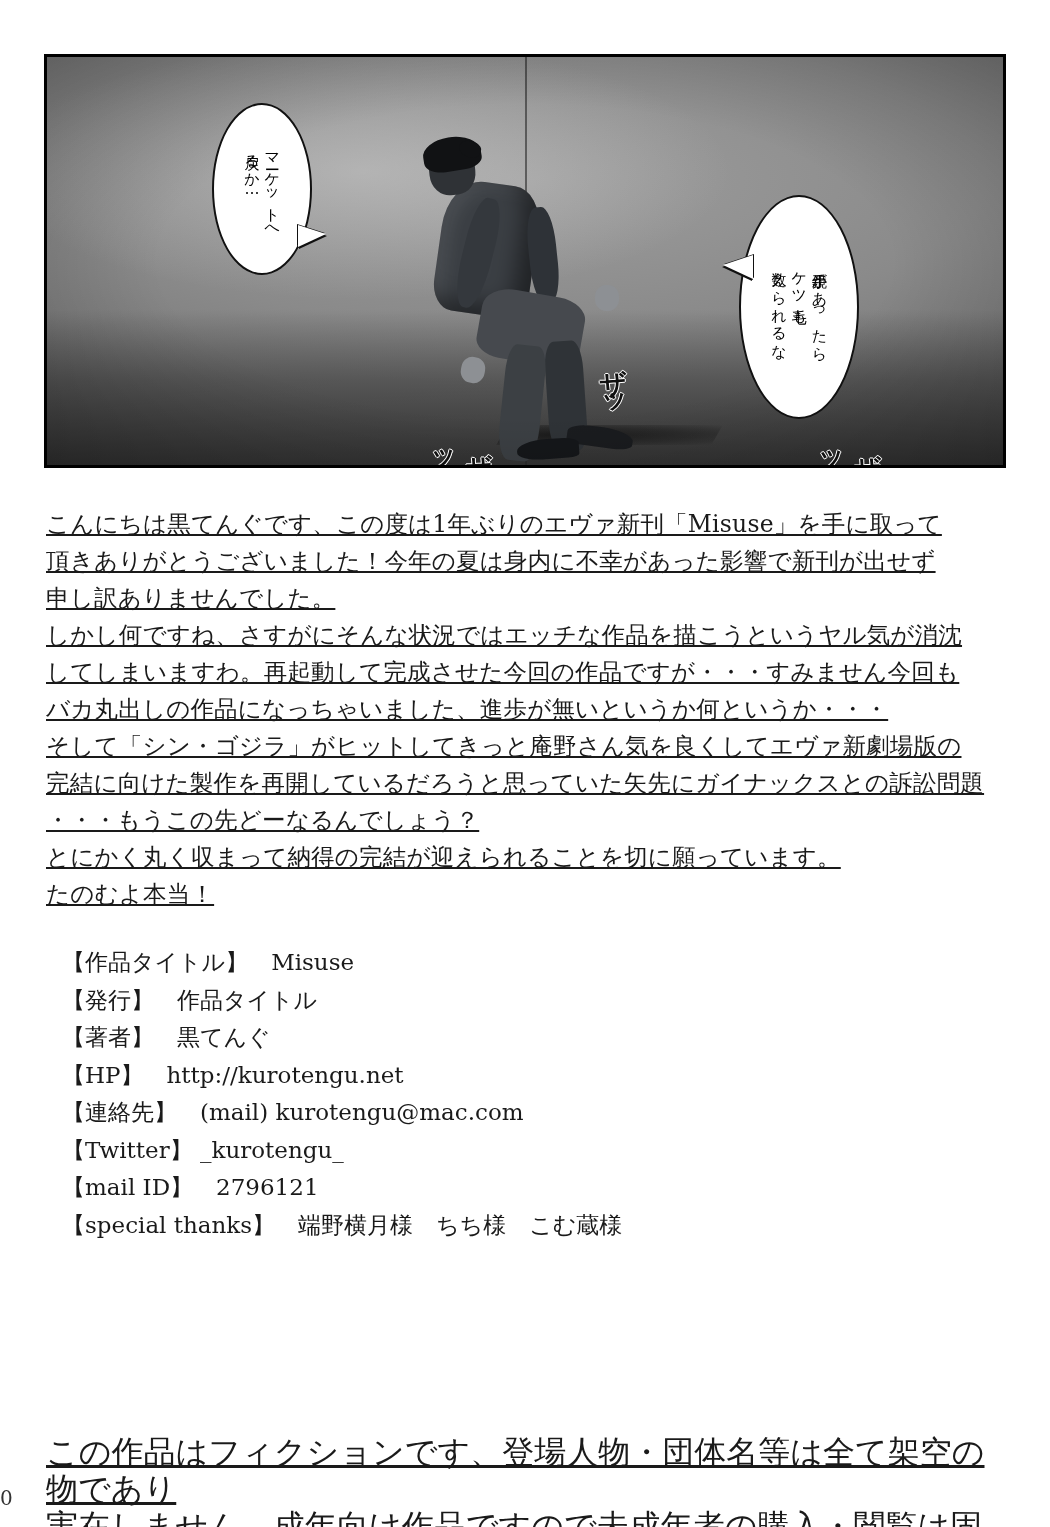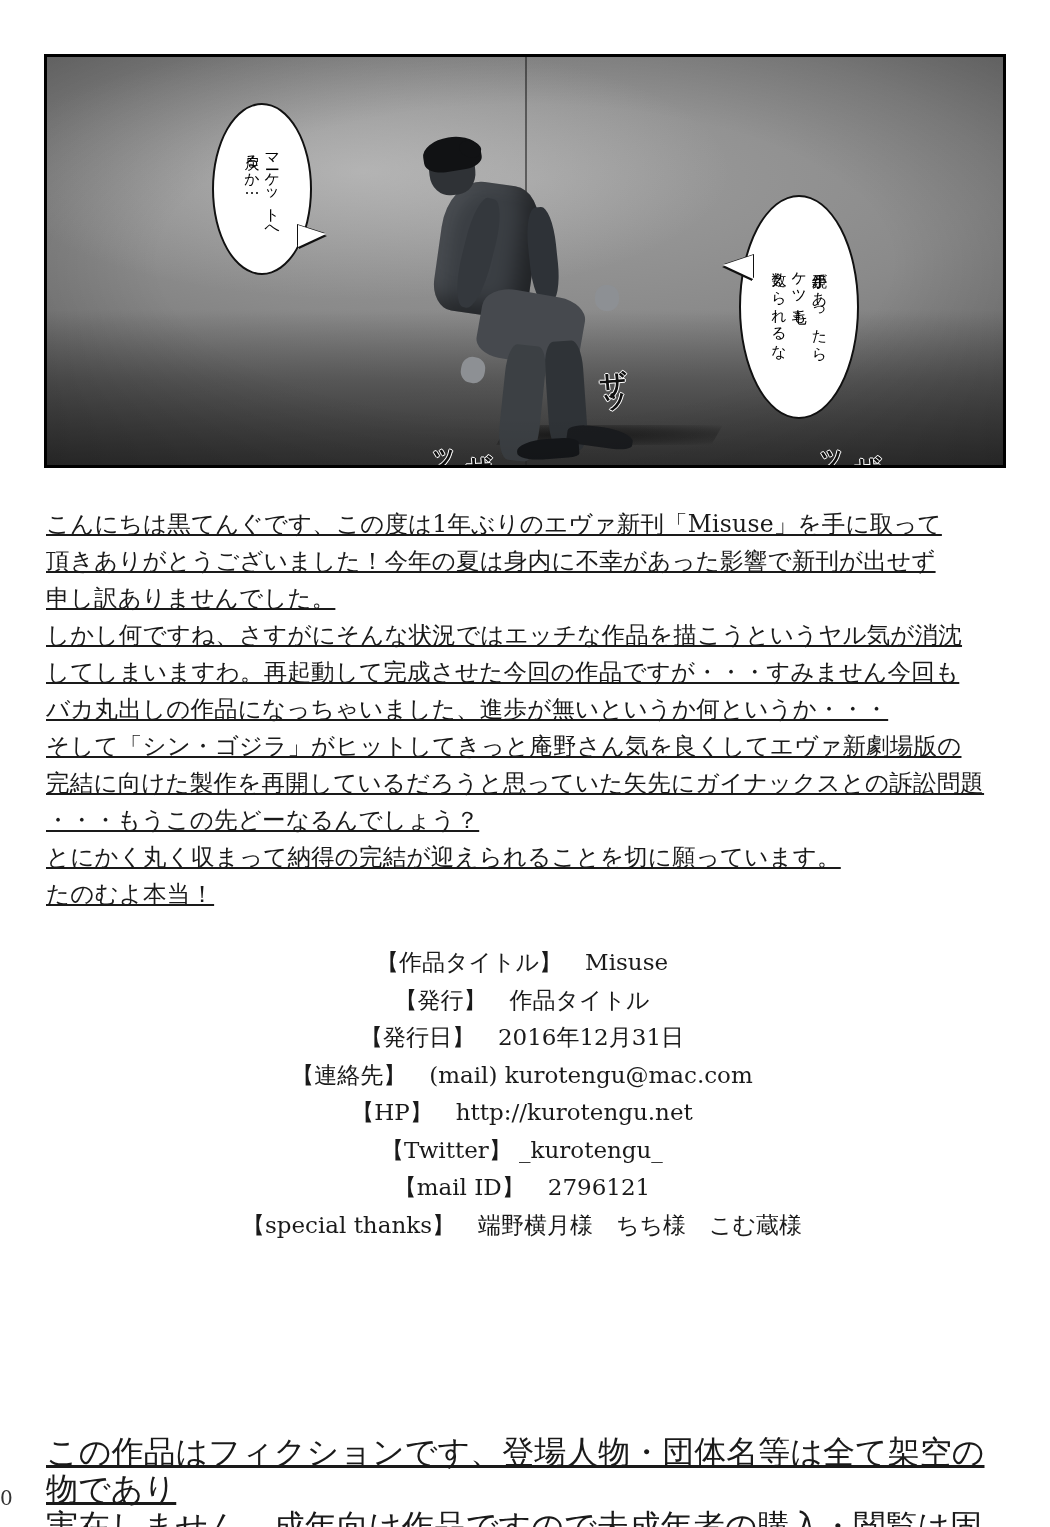--- a/index.html
+++ b/index.html
@@ -229,21 +229,21 @@
 
   #credits {
     position: absolute;
     left: 62px;
     top: 944px;
     width: 920px;
     font-size: 23px;
     line-height: 37.5px;
     font-family: "DejaVu Serif", "Liberation Serif", serif;
   }
-  #credits .row { white-space: pre; text-align: center; }
+  #credits .row { white-space: pre; }
 
   #disclaimer {
     position: absolute;
     left: 46px;
     top: 1434px;
     width: 950px;
     font-size: 32px;
     line-height: 37px;
     white-space: pre-wrap;
     font-family: "DejaVu Serif", "Liberation Serif", serif;
@@ -311,23 +311,23 @@
 バカ丸出しの作品になっちゃいました、進歩が無いというか何というか・・・
 そして「シン・ゴジラ」がヒットしてきっと庵野さん気を良くしてエヴァ新劇場版の
 完結に向けた製作を再開しているだろうと思っていた矢先にガイナックスとの訴訟問題
 ・・・もうこの先どーなるんでしょう？
 とにかく丸く収まって納得の完結が迎えられることを切に願っています。
 たのむよ本当！</div>
 
 <div id="credits">
   <div class="row"><span>【作品タイトル】</span>　<span>Misuse</span></div>
   <div class="row"><span>【発行】</span>　<span>作品タイトル</span></div>
-  <div class="row"><span>【発行日】</span>　<span>2016年12月31日</span></div>
+  <div class="row"><span>【著者】</span>　<span>黒てんぐ</span></div>
+  <div class="row"><span>【HP】</span>　<span>http://kurotengu.net</span></div>
   <div class="row"><span>【連絡先】</span>　<span>(mail) kurotengu@mac.com</span></div>
-  <div class="row"><span>【HP】</span>　<span>http://kurotengu.net</span></div>
   <div class="row"><span>【Twitter】</span> <span>_kurotengu_</span></div>
   <div class="row"><span>【mail ID】</span>　<span>2796121</span></div>
   <div class="row"><span>【special thanks】</span>　<span>端野横月様　ちち様　こむ蔵様</span></div>
 </div>
 
 <div id="disclaimer">この作品はフィクションです、登場人物・団体名等は全て架空の物であり
 実在しません。成年向け作品ですので未成年者の購入・閲覧は固くお断りします。
 本作品の全て、もしくは一部を無断で複製したりアップロードする事を禁止します。</div>
 
 <div id="page-number">0</div>

